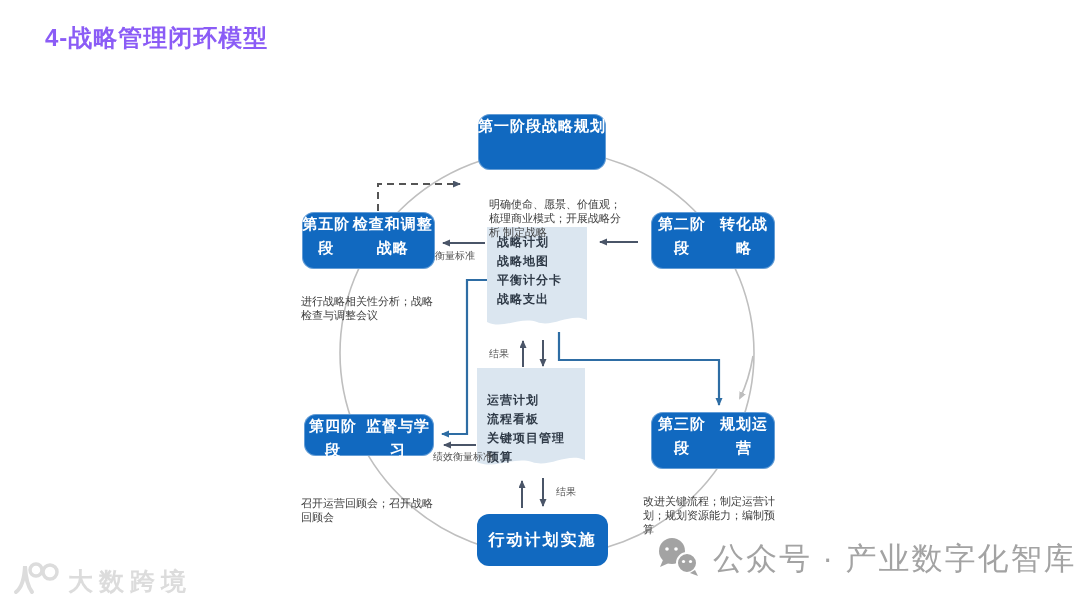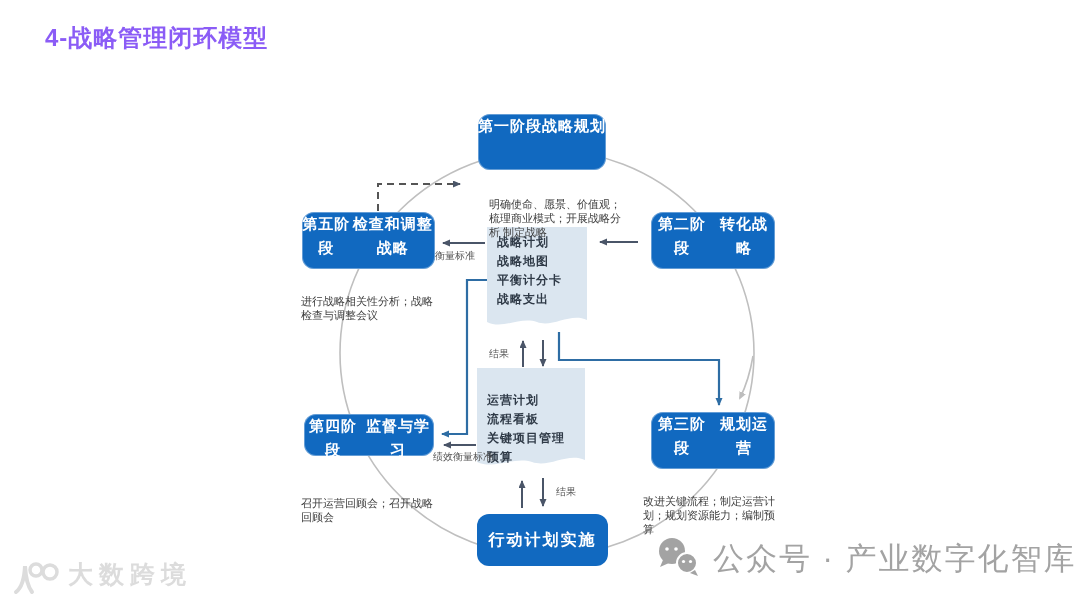--- a/index.html
+++ b/index.html
@@ -13,21 +13,21 @@
          text-align:center;display:flex;flex-direction:row;justify-content:center;
          box-shadow:0 0 0 1px rgba(255,255,255,.35) inset;}
   .stage div{font-size:15px;font-weight:bold;line-height:24px;letter-spacing:1px;}
   .action{position:absolute;z-index:3;background:#1169c0;border-radius:12px;color:#ffffff;
           text-align:center;display:flex;align-items:center;justify-content:center;
           font-size:16px;font-weight:bold;letter-spacing:2px;}
   .desc{position:absolute;z-index:2;font-size:11px;line-height:14px;color:#3d3d3d;margin-top:23px;}
   .doc-text{position:absolute;z-index:2;color:#2f3a47;font-weight:bold;}
   .doc-text div{font-size:12px;line-height:19px;letter-spacing:1px;}
   .flow-label{position:absolute;z-index:2;font-size:10px;color:#555;}
-  .footer-left{position:absolute;left:8px;top:558px;display:flex;align-items:flex-start;z-index:4;}
+  .footer-left{position:absolute;left:8px;top:558px;display:flex;align-items:flex-end;z-index:4;}
   .footer-left span{font-size:25px;font-weight:bold;color:#dcdcdc;letter-spacing:6px;margin-left:8px;}
   .footer-right{position:absolute;left:655px;top:536px;display:flex;align-items:center;z-index:4;}
   .footer-right span{font-size:31px;color:#a3a3a3;letter-spacing:2px;margin-left:12px;}
 </style>
 </head>
 <body>
 
 <div class="slide">
 
   <h1 class="page-title">4-战略管理闭环模型</h1>

